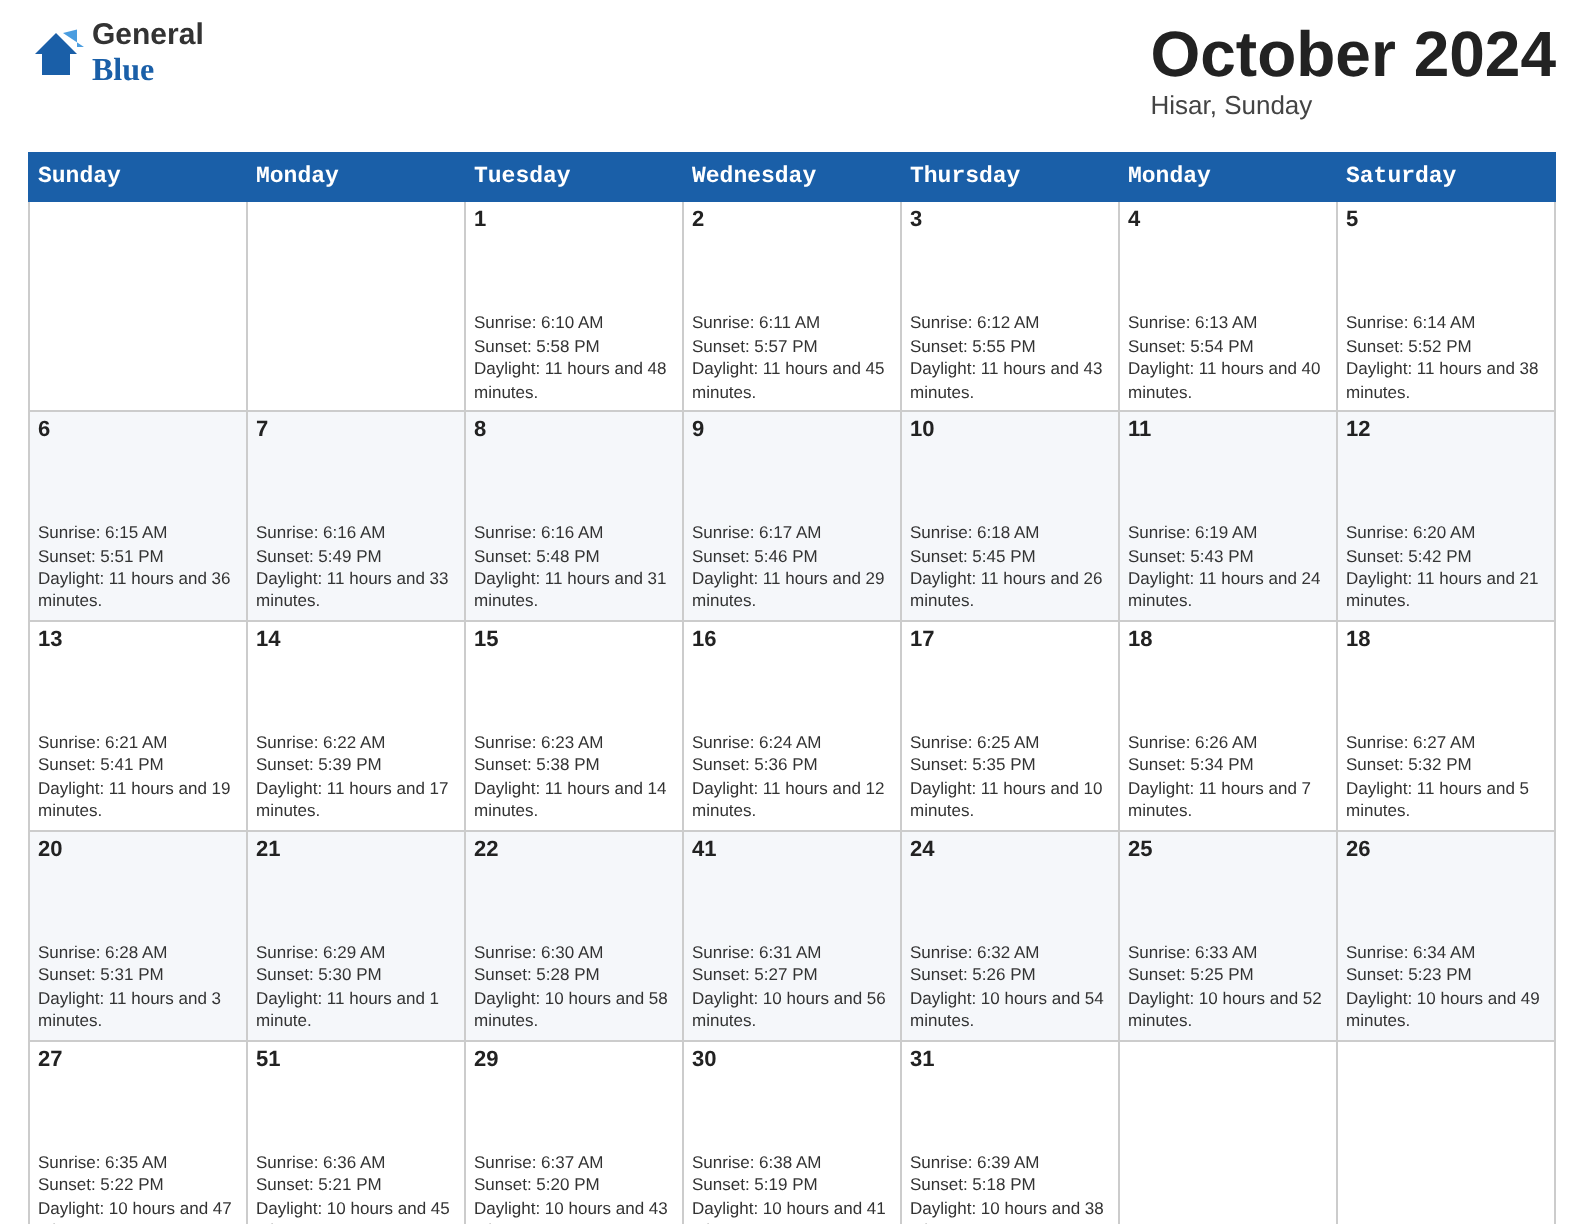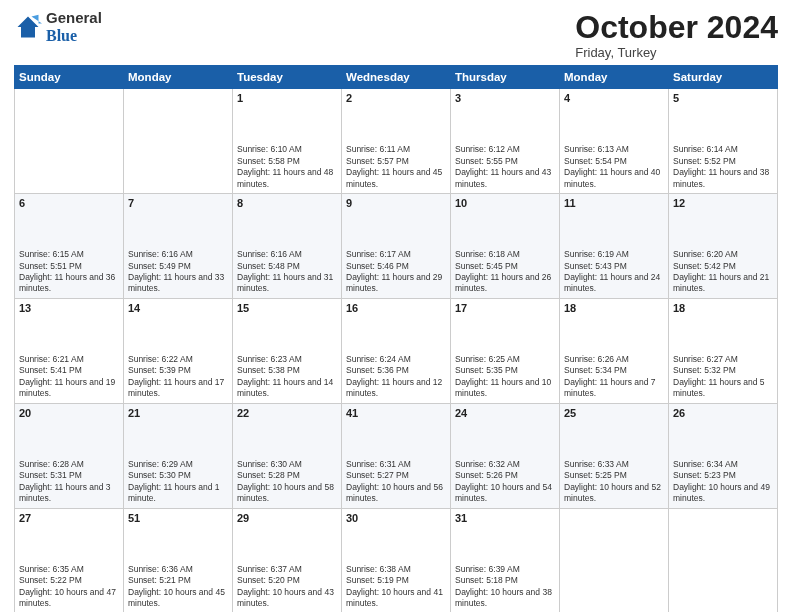--- a/index.html
+++ b/index.html
@@ -13,21 +13,21 @@
     .page {
       width: 792px;
       height: 612px;
       background: #fff;
       padding: 10px 14px 10px 14px;
     }
     .header {
       display: flex;
       justify-content: space-between;
       align-items: flex-start;
-      margin-bottom: 5px;
+      margin-bottom: 16px;
     }
     .logo {
       display: flex;
       align-items: center;
       gap: 2px;
     }
     .logo-text {
       display: flex;
       flex-direction: column;
       line-height: 1.1;
@@ -67,20 +67,21 @@
       table-layout: fixed;
     }
     thead tr th {
       background: #1a5fa8;
       color: #fff;
       font-size: 11.5px;
       font-weight: bold;
       padding: 5px 4px;
       text-align: left;
       border: 1px solid #1a5fa8;
+      font-family: Liberation Mono, monospace;
     }
     tbody tr td {
       border: 1px solid #ccc;
       vertical-align: top;
       padding: 3px 4px;
       font-size: 9px;
       color: #333;
       height: 78px;
     }
     tbody tr:nth-child(even) td {
@@ -117,21 +118,21 @@
         <polygon points="16,2 30,18 26,18 26,30 6,30 6,18 2,18" fill="none" stroke="#1a5fa8" stroke-width="0"></polygon>
         <polygon points="20,4 32,12 28,12 28,2" fill="#4a9de0"></polygon>
       </svg>
       <div class="logo-text">
         <span class="logo-general">General</span>
         <span class="logo-blue">Blue</span>
       </div>
     </div>
     <div class="title-block">
       <div class="month-title">October 2024</div>
-      <div class="subtitle">Friday, Turkey</div>
+      <div class="subtitle">Hisar, Sunday</div>
     </div>
   </div>
 
   <table>
     <thead>
       <tr>
       <th>Sunday</th>
           <th>Monday</th>
           <th>Tuesday</th>
           <th>Wednesday</th>

